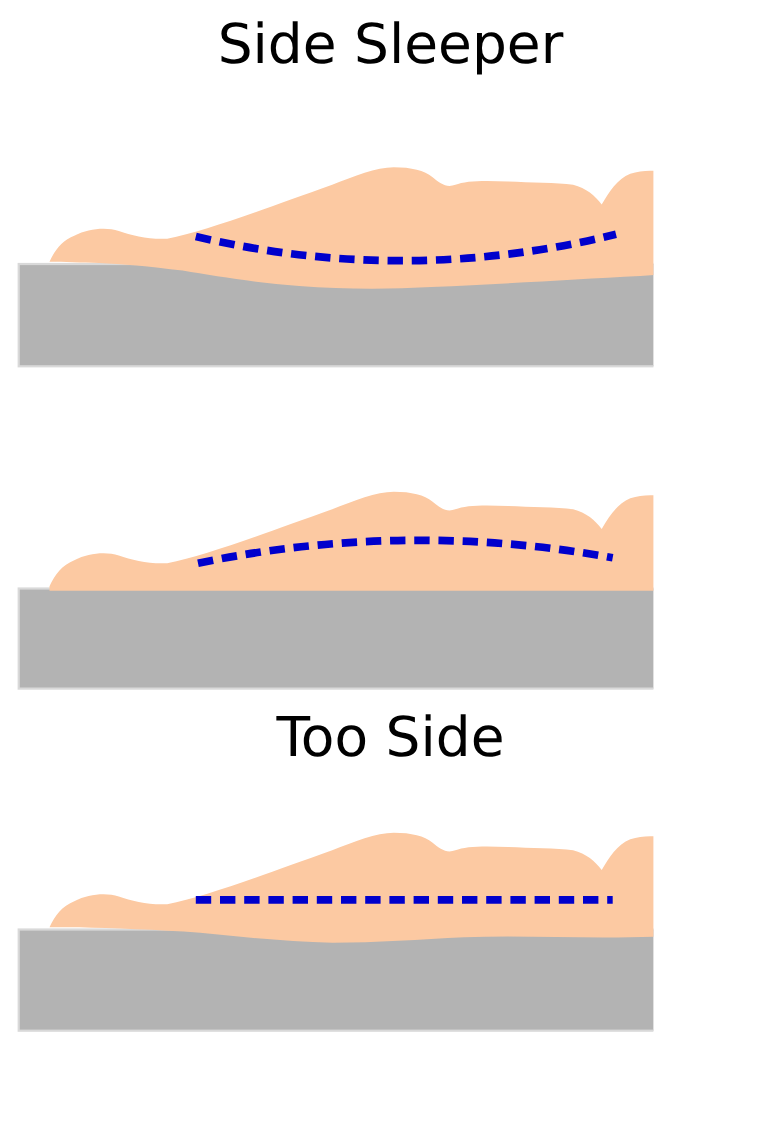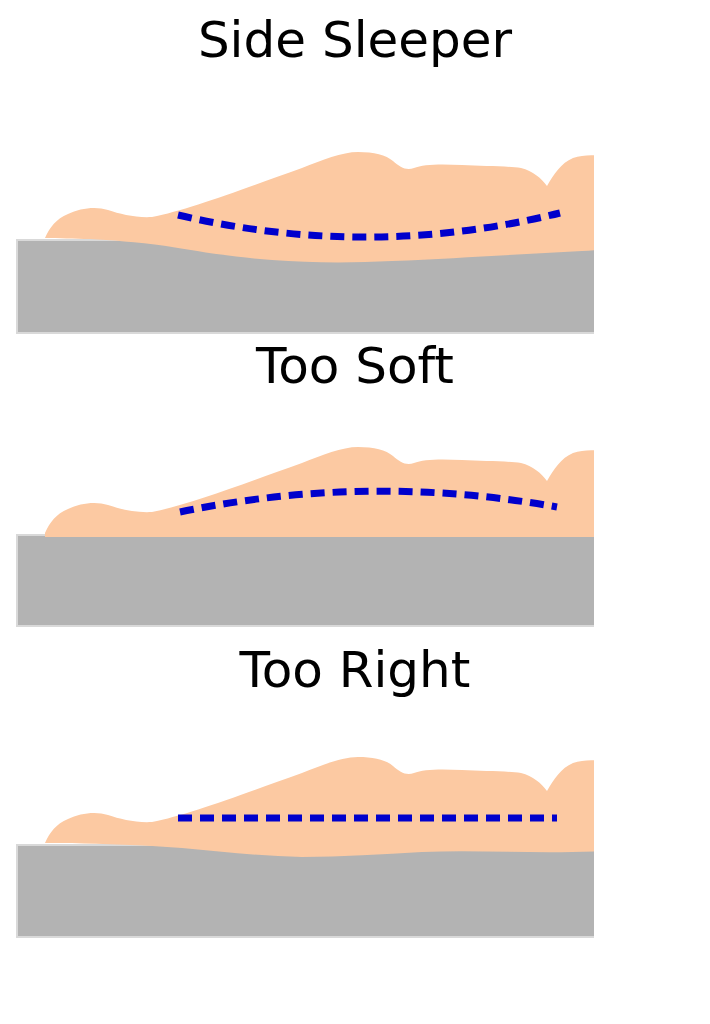--- a/index.html
+++ b/index.html
@@ -58,21 +58,20 @@
       C 660,87 659,93 654,98
       C 650,104 646,108 640,111
       C 632,117 612,119 582,121
       C 522,124 462,128 392,131
       C 352,133 312,133 272,130
       C 232,127 196,121 166,116
       C 136,112 110,110 90,109
       C 74,109 58,108 45,108 Z"></path>
     <path class="spine" d="M 178,85 Q 369,130 560,83"></path>
   </svg>
-  <div id="label-too-soft" class="panel-label">Too Soft</div>
 
   <svg id="fig-too-firm" class="fig" viewBox="0 0 710 205">
     <rect class="mattress" x="17" y="110" width="675" height="91"></rect>
     <path class="body" d="
       M 45,108
       C 50,97 56,89 68,84
       C 80,78 96,76 108,80
       C 120,84 136,88 152,87
       C 188,80 240,60 302,38
       C 322,30 342,22 358,22
@@ -84,21 +83,21 @@
       C 554,44 561,33 573,28
       C 586,24 601,24 611,30
       C 621,36 629,43 632,53
       C 634,59 632,63 637,67
       C 645,71 652,75 656,81
       C 660,87 659,93 654,98
       C 650,104 646,108 640,112
       L 45,112 Z"></path>
     <path class="spine" d="M 180,87 Q 368,48 557,82"></path>
   </svg>
-  <div id="label-too-firm" class="panel-label">Too Right</div>
+  <div id="label-too-firm" class="panel-label">Too Side</div>
 
   <svg id="fig-just-right" class="fig" viewBox="0 0 710 205">
     <rect class="mattress" x="17" y="110" width="675" height="92"></rect>
     <path class="body" d="
       M 45,108
       C 50,97 56,89 68,84
       C 80,78 96,76 108,80
       C 120,84 136,88 152,87
       C 188,80 240,60 302,38
       C 322,30 342,22 358,22

